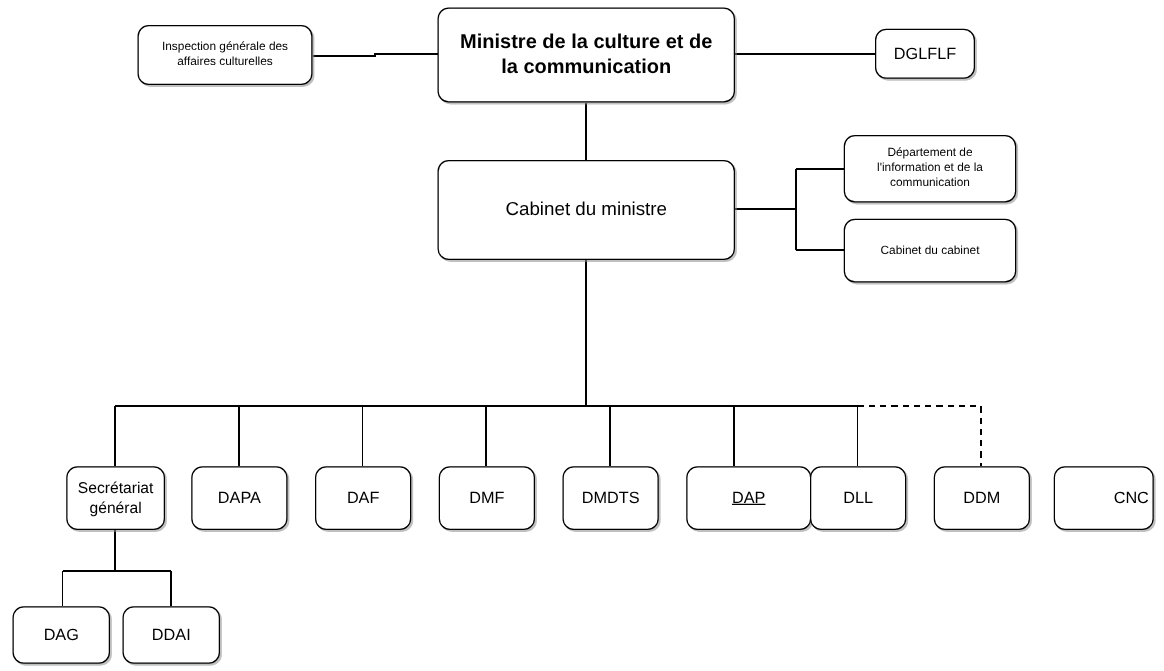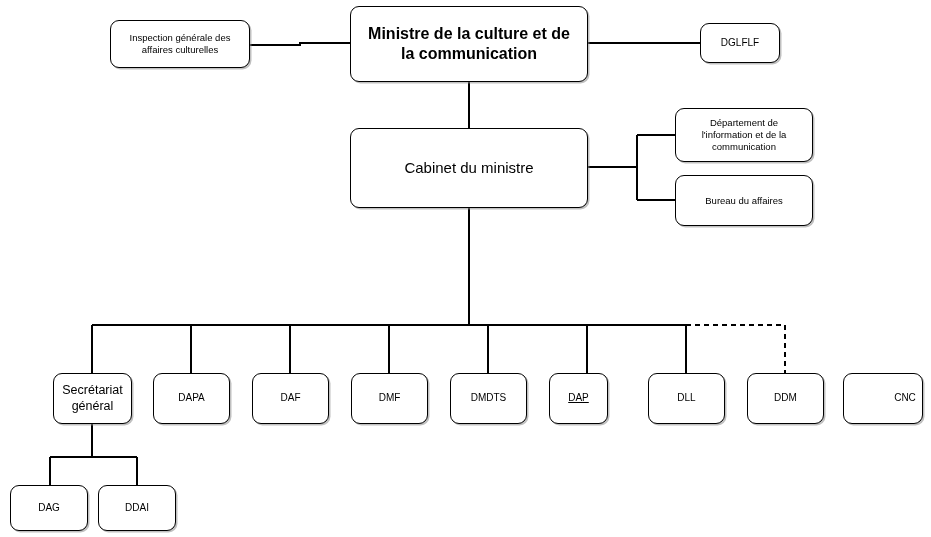--- a/index.html
+++ b/index.html
@@ -52,21 +52,21 @@
   .n-mid {
     font-size: 15px;
     font-weight: normal;
   }
   .n-small {
     font-size: 9.5px;
     font-weight: normal;
     text-align: center;
   }
   .n-unit {
-    font-size: 10px;
+    font-size: 13px;
     font-weight: normal;
   }
   .n-sub {
     font-size: 12.5px;
     font-weight: normal;
   }
 </style>
 </head>
 <body>
 
@@ -127,21 +127,21 @@
     <span class="node-label">Département de
 l'information et de la
 communication</span>
   </div>
 
   <div class="node n-mid" style="left:350px; top:128px; width:238px; height:80px;">
     <span class="node-label">Cabinet du ministre</span>
   </div>
 
   <div class="node n-small" style="left:675px; top:175px; width:138px; height:51px;">
-    <span class="node-label">Bureau du affaires</span>
+    <span class="node-label">Cabinet du cabinet</span>
   </div>
 
   <div class="node n-sub" style="left:53px; top:373px; width:79px; height:51px;">
     <span class="node-label">Secrétariat
 général</span>
   </div>
 
   <div class="node n-unit" style="left:153px; top:373px; width:77px; height:51px;">
     <span class="node-label">DAPA</span>
   </div>
@@ -151,21 +151,21 @@
   </div>
 
   <div class="node n-unit" style="left:351px; top:373px; width:77px; height:51px;">
     <span class="node-label">DMF</span>
   </div>
 
   <div class="node n-unit" style="left:450px; top:373px; width:77px; height:51px;">
     <span class="node-label">DMDTS</span>
   </div>
 
-  <div class="node n-unit" style="left:549px; top:373px; width:59px; height:51px;text-decoration:underline;">
+  <div class="node n-unit" style="left:549px; top:373px; width:100px; height:51px;text-decoration:underline;">
     <span class="node-label">DAP</span>
   </div>
 
   <div class="node n-unit" style="left:648px; top:373px; width:77px; height:51px;">
     <span class="node-label">DLL</span>
   </div>
 
   <div class="node n-unit" style="left:747px; top:373px; width:77px; height:51px;">
     <span class="node-label">DDM</span>
   </div>

